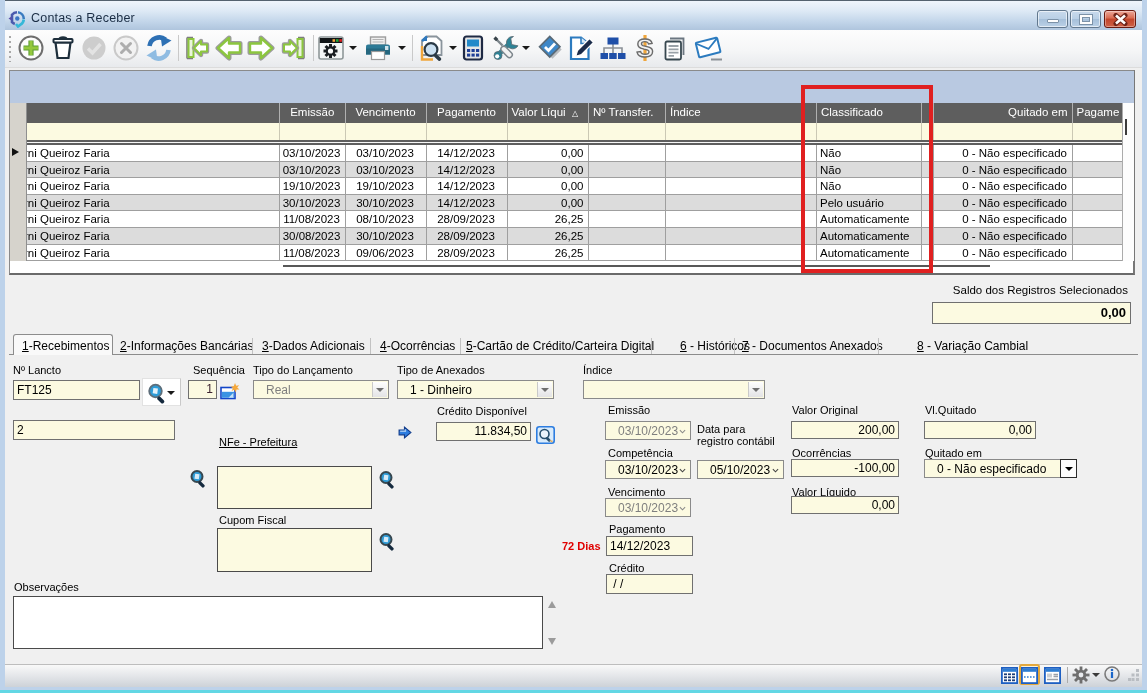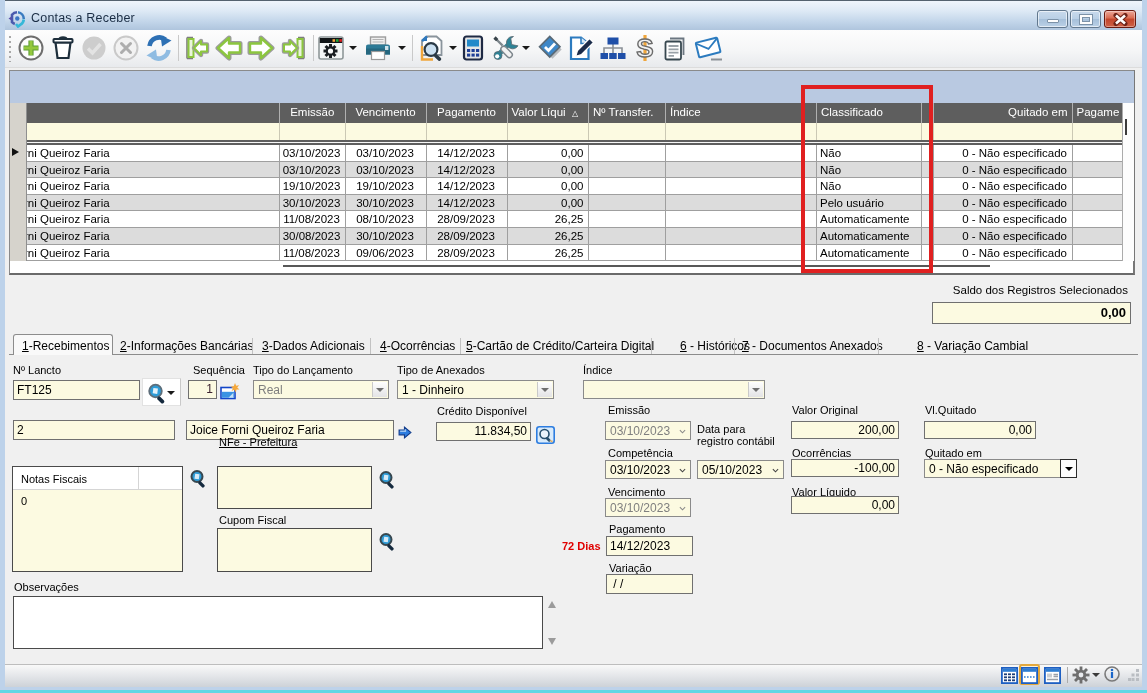--- a/index.html
+++ b/index.html
@@ -65,21 +65,21 @@
 #tabline { left:9px; top:354px; width:1129px; height:1px; background:#8C8C8C; }
 #tabactive { left:13px; top:334px; width:100px; height:21px; background:#F9F9F9; border:1px solid #8C8C8C;
   border-bottom:none; border-radius:3px 3px 0 0; }
 .tab { position:absolute; top:339px; font-size:12px; white-space:nowrap; }
 .tabsep { position:absolute; top:338px; height:16px; width:1px; background:#C2C2C2; }
 
 .lbl { position:absolute; font-size:11px; white-space:nowrap; }
 .inp { position:absolute; background:#FCFAE1; border:1px solid #707070; font-size:11px; line-height:16px; padding:0 3px; white-space:nowrap; }
 .num { text-align:right; font-size:12px; }
 .cmb { position:absolute; background:#FCFAE1; border:1px solid #8A8A8A; font-size:12px; }
-.cmb .t { position:absolute; left:4px; top:2px; }
+.cmb .t { position:absolute; left:12px; top:2px; }
 .cmb .chev { position:absolute; right:4px; top:6px; width:7px; height:7px; }
 .dis { color:#7F7F7F; }
 .ddbtn { position:absolute; right:1px; top:1px; bottom:1px; width:15px; background:linear-gradient(#FEFEFE,#E3E3E5);
   border-left:1px solid #C9C9C9; }
 .ddbtn:after { content:""; position:absolute; left:3px; top:6px; width:0; height:0;
   border-left:4px solid transparent; border-right:4px solid transparent; border-top:4px solid #6F6F6F; }
 
 #status { left:5px; top:664px; width:1137px; height:23px;
   background:linear-gradient(#F9F9F9 0%, #E4E6E9 50%, #CDD2D8 100%); border-top:1px solid #BDBDBD; }
 </style>
@@ -375,21 +375,20 @@
       <span class="t">1 - Dinheiro</span>
       <span class="ddbtn"></span>
     </div>
   <div class="cmb" style="left:583px;top:380px;width:182px;height:19px;">
       <span class="ddbtn"></span>
     </div>
 
   <div class="lbl" style="left:13px;top:425px;">Cliente</div>
   <div class="lbl" style="left:437px;top:405px;">Crédito Disponível</div>
   <div class="inp" style="left:13px;top:420px;width:162px;height:20px;line-height:18px;font-size:12px;">2</div>
-  <div class="inp" style="left:186px;top:420px;width:208px;height:20px;line-height:18px;font-size:12px;">Joice Forni Queiroz Faria</div>
   <div class="inp num" style="left:436px;top:422px;width:95px;height:19px;line-height:17px;">11.834,50</div>
 
   <div class="lbl" style="left:608px;top:404px;">Emissão</div>
   <div class="lbl" style="left:792px;top:404px;">Valor Original</div>
   <div class="lbl" style="left:925px;top:404px;">Vl.Quitado</div>
   <div class="lbl" style="left:697px;top:423px;">Data para<br>registro contábil</div>
   <div class="cmb" style="left:605px;top:421px;width:86px;height:19px;">
       <span class="t dis">03/10/2023</span>
       <svg class="chev" viewBox="0 0 8 8">
         <path d="M1 2.5 L4 5.5 L7 2.5" fill="none" stroke="#8a8a8a" stroke-width="1.2"></path>
@@ -424,29 +423,23 @@
   <div class="cmb" style="left:605px;top:498px;width:86px;height:19px;">
       <span class="t dis">03/10/2023</span>
       <svg class="chev" viewBox="0 0 8 8">
         <path d="M1 2.5 L4 5.5 L7 2.5" fill="none" stroke="#8a8a8a" stroke-width="1.2"></path>
       </svg>
     </div>
   <div class="inp num" style="left:791px;top:496px;width:108px;height:18px;line-height:16px;">0,00</div>
   <div class="lbl" style="left:609px;top:523px;">Pagamento</div>
   <div class="lbl" style="left:562px;top:540px;color:#E00000;font-weight:bold;">72 Dias</div>
   <div class="inp" style="left:606px;top:536px;width:87px;height:20px;line-height:18px;font-size:12px;">14/12/2023</div>
-  <div class="lbl" style="left:609px;top:562px;">Variação</div>
+  <div class="lbl" style="left:609px;top:562px;">Crédito</div>
   <div class="inp" style="left:606px;top:574px;width:87px;height:20px;line-height:18px;font-size:12px;">&nbsp;/ /</div>
 
-  <div class="abs" style="left:12px;top:466px;width:171px;height:106px;border:1px solid #4A4A4A;background:#FCFAE1;">
-    <div style="position:absolute;left:0;top:0;width:100%;height:23px;background:#FFF;border-bottom:1px solid #D5D5D5;"></div>
-    <div style="position:absolute;left:125px;top:0;width:1px;height:23px;background:#D5D5D5;"></div>
-    <div class="lbl" style="left:8px;top:6px;">Notas Fiscais</div>
-    <div class="lbl" style="left:8px;top:28px;">0</div>
-  </div>
   <div class="lbl" style="left:219px;top:436px;text-decoration:underline;">NFe - Prefeitura</div>
   <div class="abs" style="left:217px;top:466px;width:155px;height:43px;border:1px solid #4A4A4A;background:#FCFAE1;"></div>
   <div class="lbl" style="left:219px;top:514px;">Cupom Fiscal</div>
   <div class="abs" style="left:217px;top:528px;width:155px;height:44px;border:1px solid #4A4A4A;background:#FCFAE1;"></div>
 
   <div class="lbl" style="left:14px;top:581px;">Observações</div>
   <div class="abs" style="left:13px;top:596px;width:530px;height:53px;background:#FFF;border:1px solid #4A4A4A;"></div>
   <div class="abs" style="left:548px;top:601px;width:0;height:0;border-left:4.5px solid transparent;border-right:4.5px solid transparent;border-bottom:7px solid #9B9B9B;"></div>
   <div class="abs" style="left:548px;top:638px;width:0;height:0;border-left:4.5px solid transparent;border-right:4.5px solid transparent;border-top:7px solid #9B9B9B;"></div>
   <div id="status" class="abs"></div>

